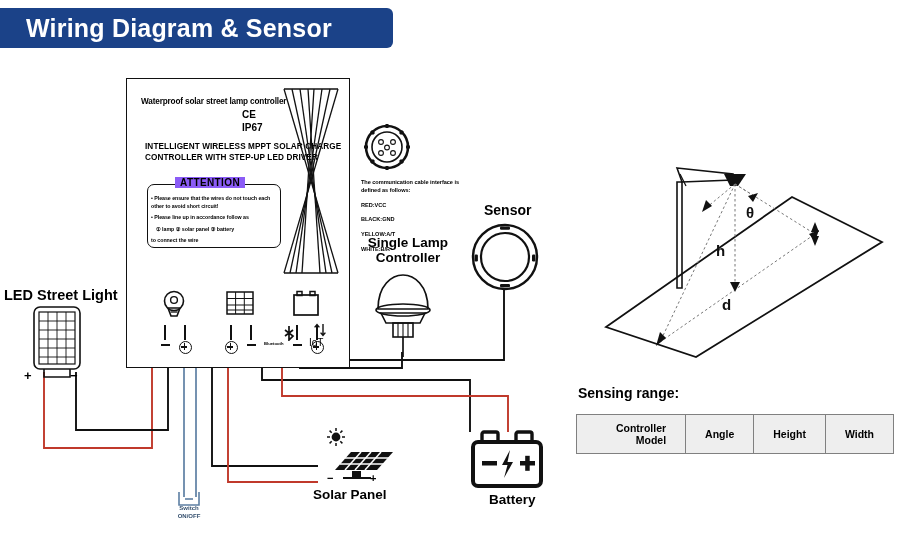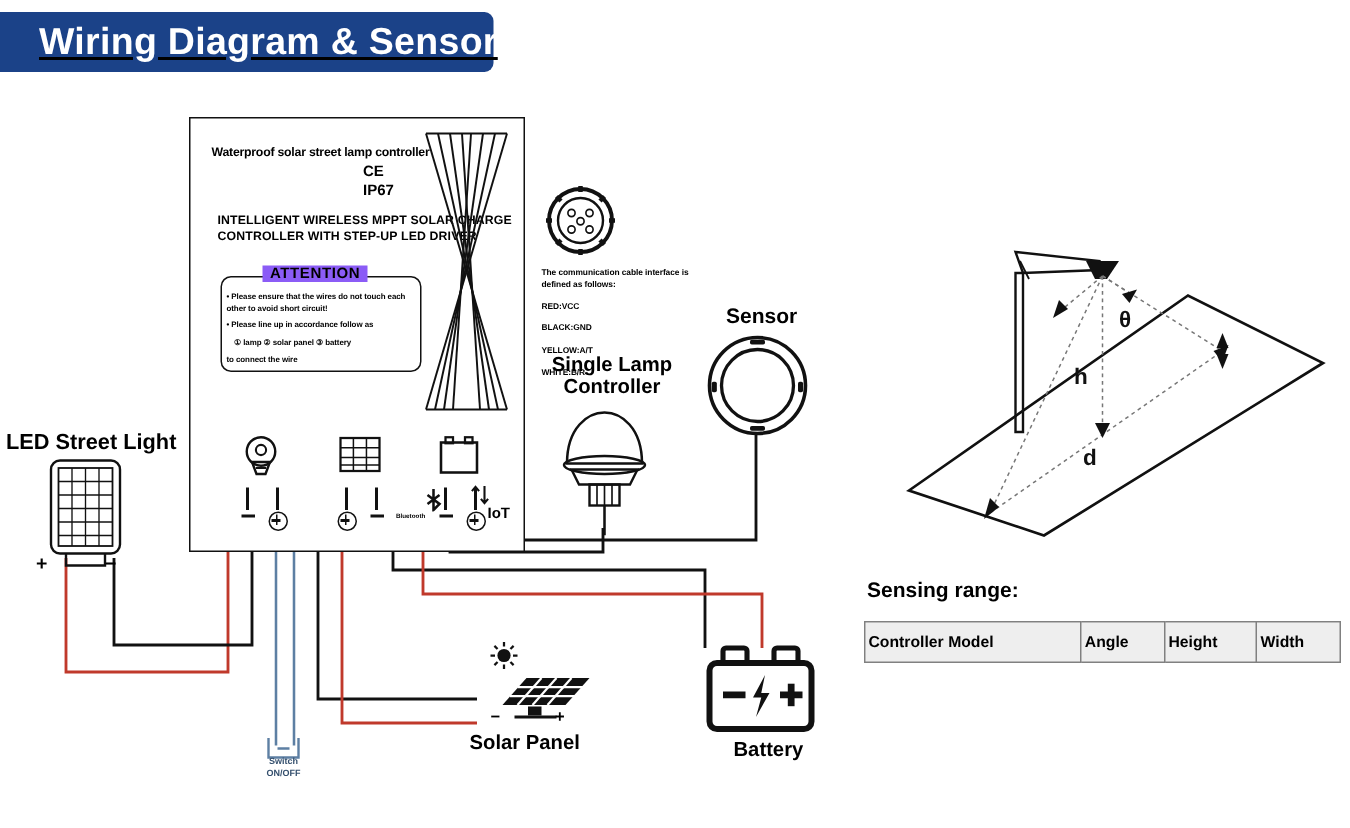--- a/index.html
+++ b/index.html
@@ -1,22 +1,22 @@
 <!DOCTYPE html>
 <html><head>
 <meta charset="utf-8">
 <style>
   html,body{margin:0;padding:0;background:#ffffff;}
   body{width:900px;height:552px;position:relative;overflow:hidden;
        font-family:"Liberation Sans",sans-serif;color:#000;}
   .abs{position:absolute;}
 
   
-  #title-banner{left:0;top:8px;width:329px;height:40px;background:#1b4288;
-      border-radius:0 6px 6px 0;display:flex;align-items:center;text-decoration:underline;}
+  #title-banner{left:0;top:8px;width:393px;height:40px;background:#1b4288;
+      border-radius:0 6px 6px 0;display:flex;align-items:center;}
   #title-banner .txt{color:#fff;font-size:25px;font-weight:bold;padding-left:26px;
       letter-spacing:.2px;white-space:nowrap;}
 
   
   #controller-box{left:126px;top:78px;width:222px;height:288px;
       border:1.6px solid #111;background:#fff;}
   .ctl-title{position:absolute;left:14px;top:18px;width:170px;font-size:8.2px;
       font-weight:bold;letter-spacing:-.15px;white-space:nowrap;}
   .ctl-ce{position:absolute;left:115px;top:30px;font-size:10px;font-weight:bold;}
   .ctl-ip{position:absolute;left:115px;top:43px;font-size:10px;font-weight:bold;}
@@ -42,40 +42,40 @@
   .pin .stem{display:block;width:1.6px;height:15px;background:#111;margin:0 auto;}
   .pin .sgn{display:block;font-size:11px;line-height:11px;margin-top:1px;font-weight:bold;}
   .plusmark{display:inline-block;width:11px;height:11px;border:1.5px solid #111;
       border-radius:50%;position:relative;}
   .plusmark:before,.plusmark:after{content:"";position:absolute;background:#111;}
   .plusmark:before{left:1.4px;top:4.1px;width:6.2px;height:1.6px;}
   .plusmark:after{left:4.1px;top:1.4px;width:1.6px;height:6.2px;}
   .minusmark{display:inline-block;width:9px;height:2px;background:#111;margin-bottom:4px;}
 
   .bt-label{position:absolute;font-size:4.2px;font-weight:bold;white-space:nowrap;}
-  .iot-label{position:absolute;font-size:10px;font-weight:bold;margin-left:16px;}
+  .iot-label{position:absolute;font-size:10px;font-weight:normal;}
 
   
   .lbl{position:absolute;font-weight:bold;white-space:pre-line;}
   #lbl-led{left:4px;top:287px;font-size:14.5px;}
   #lbl-sensor{left:484px;top:202px;font-size:14px;}
   #lbl-slc{left:360px;top:235px;font-size:13.5px;text-align:center;width:96px;line-height:15px;}
   #lbl-solar{left:313px;top:487px;font-size:13.5px;}
   #lbl-batt{left:489px;top:492px;font-size:13.5px;text-align:right;}
   #lbl-switch{left:167px;top:505px;font-size:6px;color:#35506e;text-align:center;
       width:44px;line-height:7.5px;}
   #comm-text{left:361px;top:172px;width:108px;font-size:5.6px;line-height:7.4px;
       font-weight:bold;letter-spacing:-.05px;}
   #sensing-title{left:578px;top:385px;font-size:14px;}
 
   
   #sensing-table{position:absolute;left:576px;top:414px;width:318px;
       border-collapse:collapse;font-size:10.5px;}
-  #sensing-table th,#sensing-table td{border:1px solid #808080;text-align:left;
-      padding:7px 2px;font-weight:bold;}
+  #sensing-table th,#sensing-table td{border:1px solid #808080;text-align:right;
+      padding:7px 19px;font-weight:bold;}
   #sensing-table th{background:#eeeeee;font-weight:bold;}
   #sensing-table td.model{width:124px;}
   #sensing-table td.ang{width:66px;}
   #sensing-table td.hgt{width:62px;}
 
   
   svg.layer{position:absolute;left:0;top:0;width:900px;height:552px;
       pointer-events:none;overflow:visible;}
   .wire-b{stroke:#111;stroke-width:1.9;fill:none;}
   .wire-r{stroke:#c0392b;stroke-width:1.9;fill:none;}

